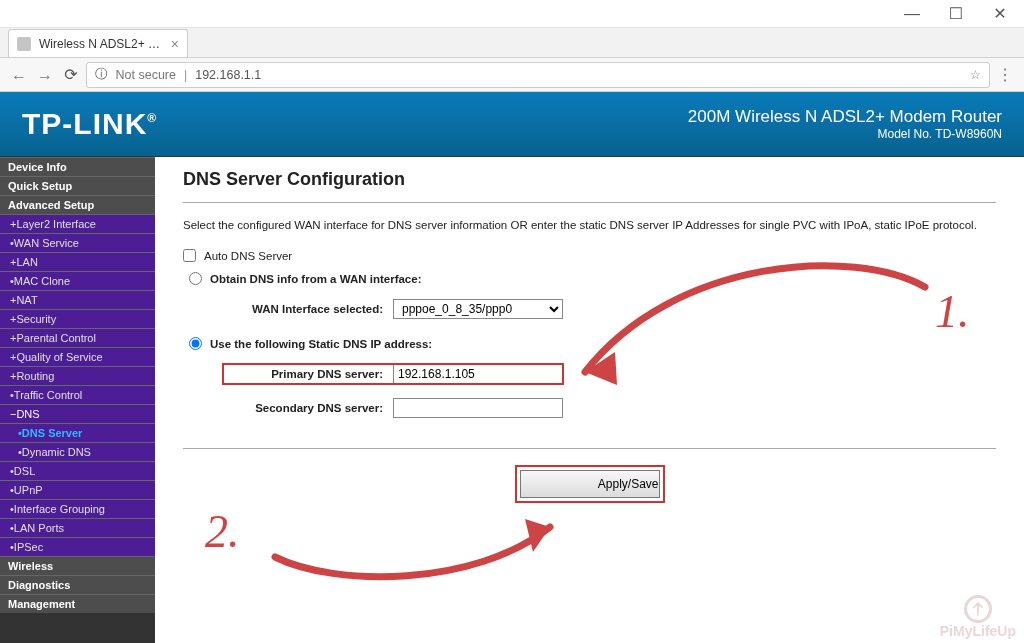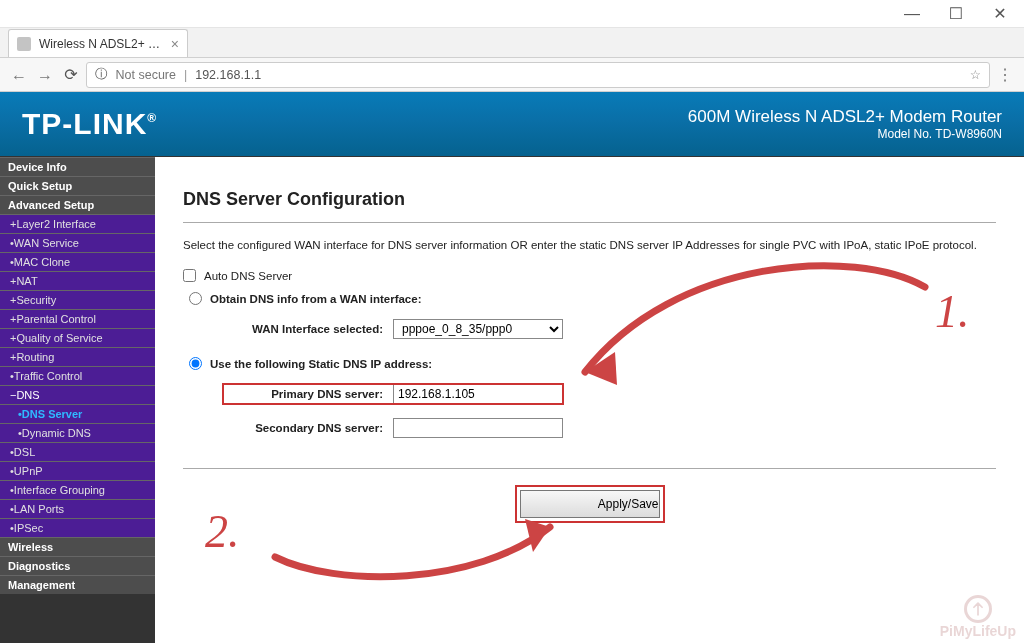--- a/index.html
+++ b/index.html
@@ -27,21 +27,21 @@
   .bannertext .line2 { font-size:12px; }
   
   .split { display:flex; height: calc(643px - 28px - 30px - 34px - 64px); border-top:1px solid #333; }
   .sidebar { width: 155px; background:#333; overflow-y:auto; }
   .sidebar .item { display:block; padding:3px 8px; font-size:11px; color:#fff; border-top:1px solid #666; background:#3c3c3c; cursor:pointer; white-space:nowrap; }
   .sidebar .item.top { font-weight:700; background:#4d4d4d; }
   .sidebar .item.sub { padding-left:10px; color:#e0e0e0; background:#4c1d95; }
   .sidebar .item.sub::before { content:""; }
   .sidebar .item.exp { color:#fff; }
   .sidebar .item.sel { color:#2fb9ff; font-weight:700; }
-  .content { flex:1; padding: 32px 28px; font-size:12px; color:#222; position:relative; overflow:hidden;border-radius:11px; }
+  .content { flex:1; padding: 12px 28px; font-size:12px; color:#222; position:relative; overflow:hidden;border-radius:11px; }
   .content h2 { font-size:18px; font-weight:700; margin-bottom:12px; }
   hr.sep { border:none; border-top:1px solid #aaa; margin: 10px 0 16px; }
   .desc { font-size:11.5px; color:#222; margin-bottom:18px; }
   .checkbox-row, .radio-row { display:flex; align-items:center; gap:8px; font-size:11.5px; margin: 6px 0; }
   .radio-label { font-weight:700; }
   .form-row { display:flex; align-items:center; margin:14px 0 4px 40px; font-size:11.5px; }
   .form-row label { width: 170px; text-align:right; padding-right:10px; font-weight:700; }
   .form-row input[type=text], .form-row select { width: 170px; height: 20px; border:1px solid #888; font-size:12px; padding:0 4px; background:#fff; }
   .highlight-red { outline: 2px solid #cc3333; outline-offset: -1px; }
   .btn-row { text-align:center; margin-top:8px; }
@@ -81,32 +81,33 @@
     <span>192.168.1.1</span>
     <span style="flex:1"></span>
     <span class="star">☆</span>
   </div>
   <div class="navico">⋮</div>
 </div>
 
 <div class="banner">
   <div class="brand"><span>TP-LINK</span><sup>®</sup></div>
   <div class="bannertext">
-    <div class="line1">600M Wireless N ADSL2+ Modem Router</div>
+    <div class="line1">200M Wireless N ADSL2+ Modem Router</div>
     <div class="line2">Model No. TD-W8960N</div>
   </div>
 </div>
 
 <div class="split">
   <div class="sidebar" id="sidebar">
       <div class="item top">Device Info</div>
       <div class="item top">Quick Setup</div>
       <div class="item top">Advanced Setup</div>
       <div class="item sub">+Layer2 Interface</div>
       <div class="item sub">•WAN Service</div>
+      <div class="item sub">+LAN</div>
       <div class="item sub">•MAC Clone</div>
       <div class="item sub">+NAT</div>
       <div class="item sub">+Security</div>
       <div class="item sub">+Parental Control</div>
       <div class="item sub">+Quality of Service</div>
       <div class="item sub">+Routing</div>
       <div class="item sub">•Traffic Control</div>
       <div class="item sub exp">−DNS</div>
       <div class="item sub sel" style="padding-left: 18px;">•DNS Server</div>
       <div class="item sub" style="padding-left: 18px;">•Dynamic DNS</div>

